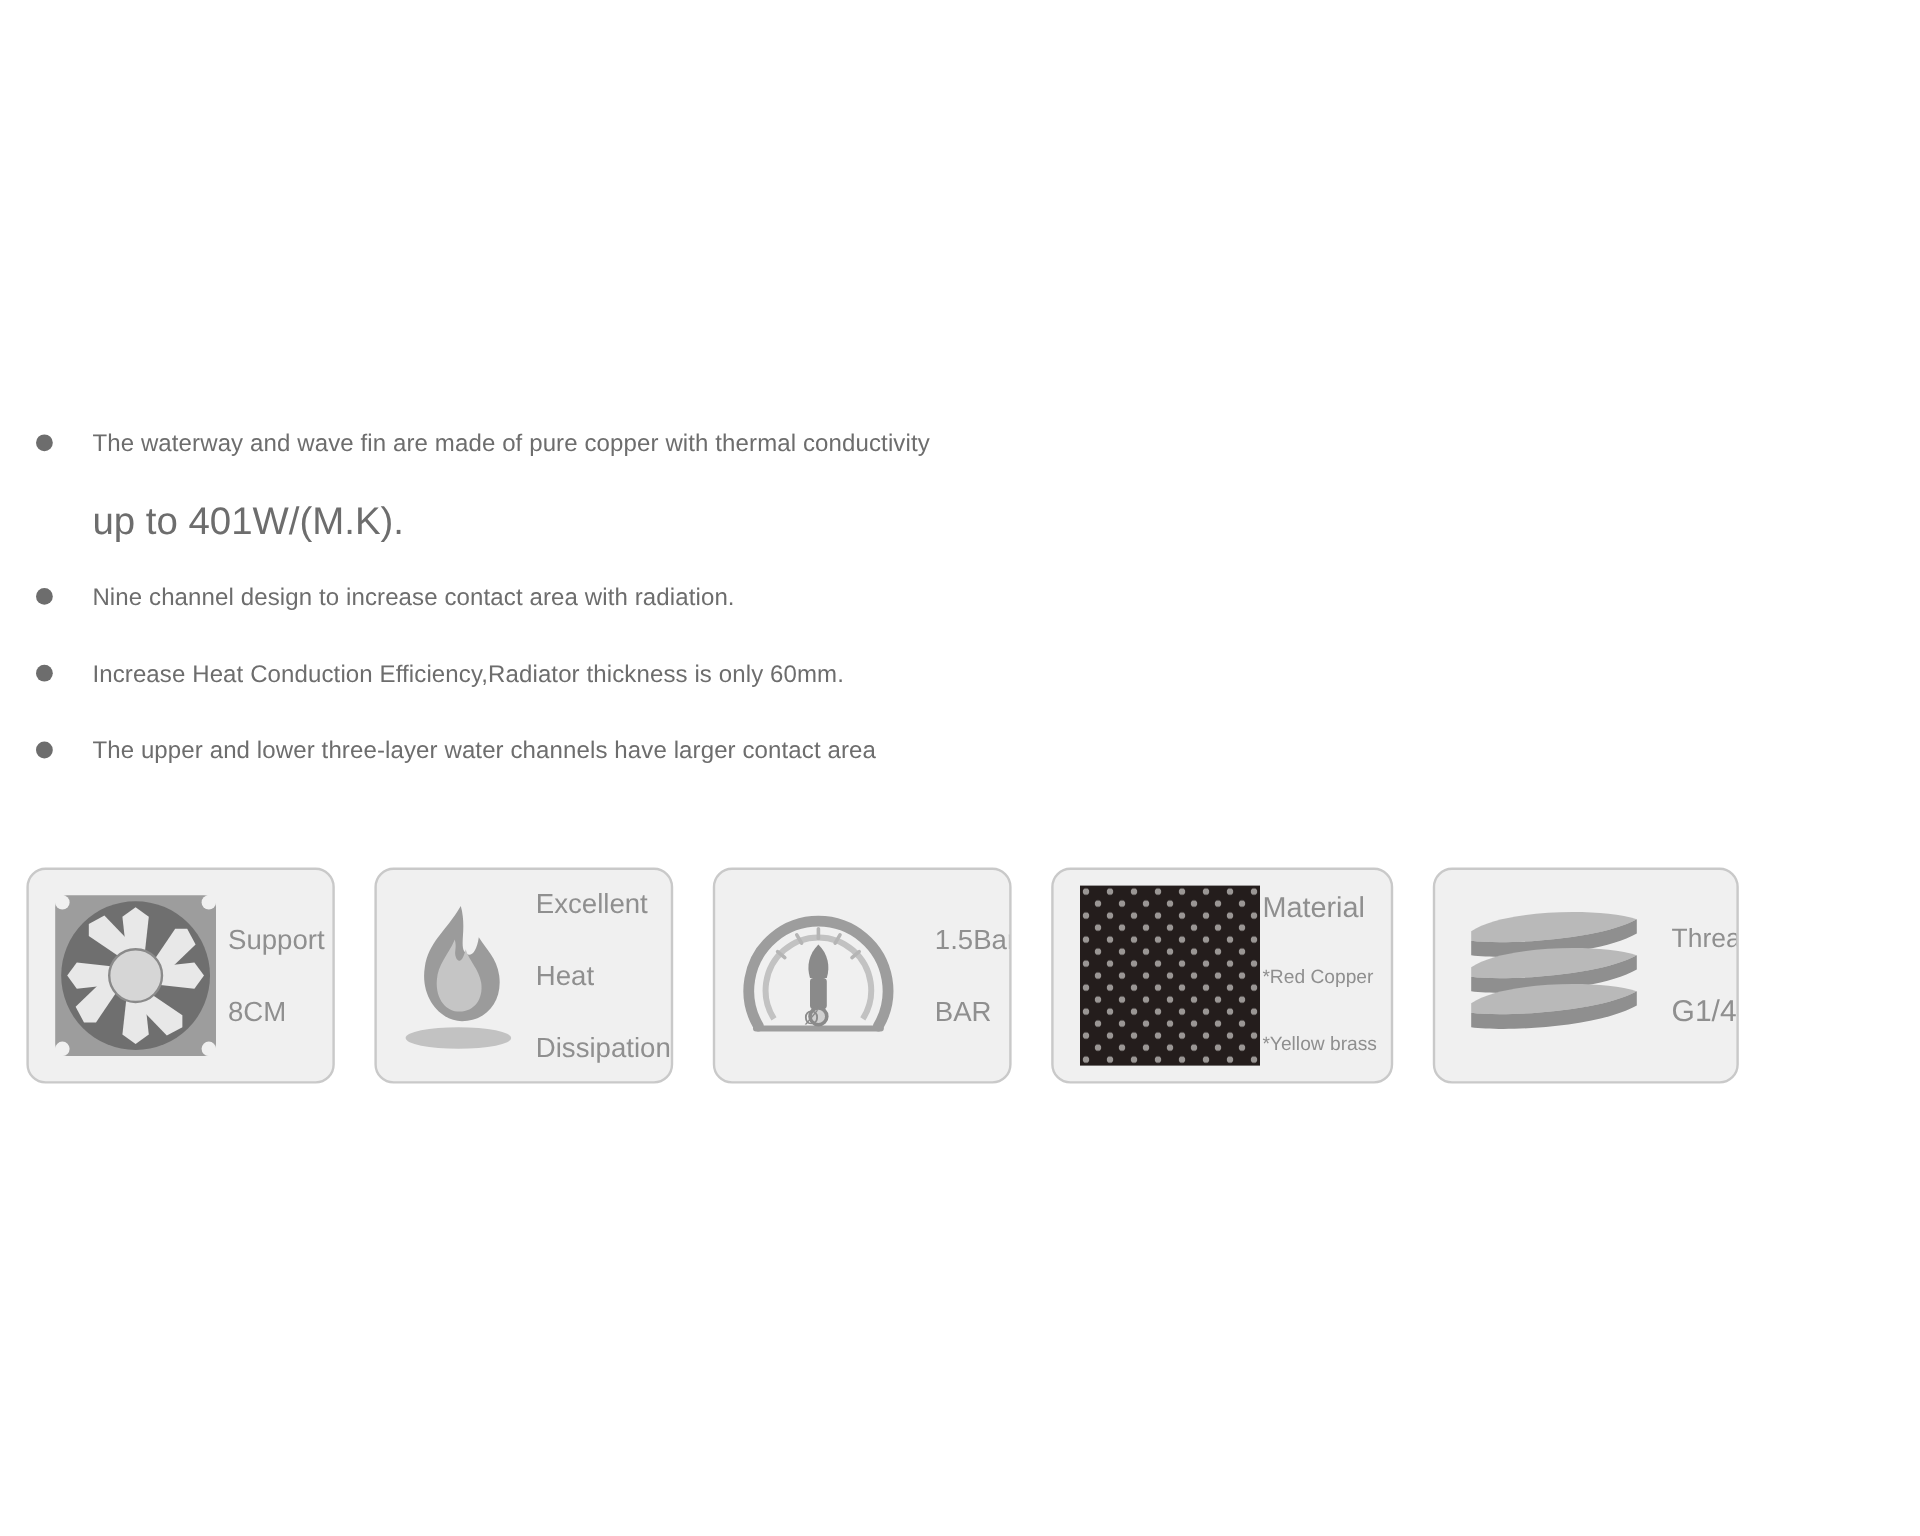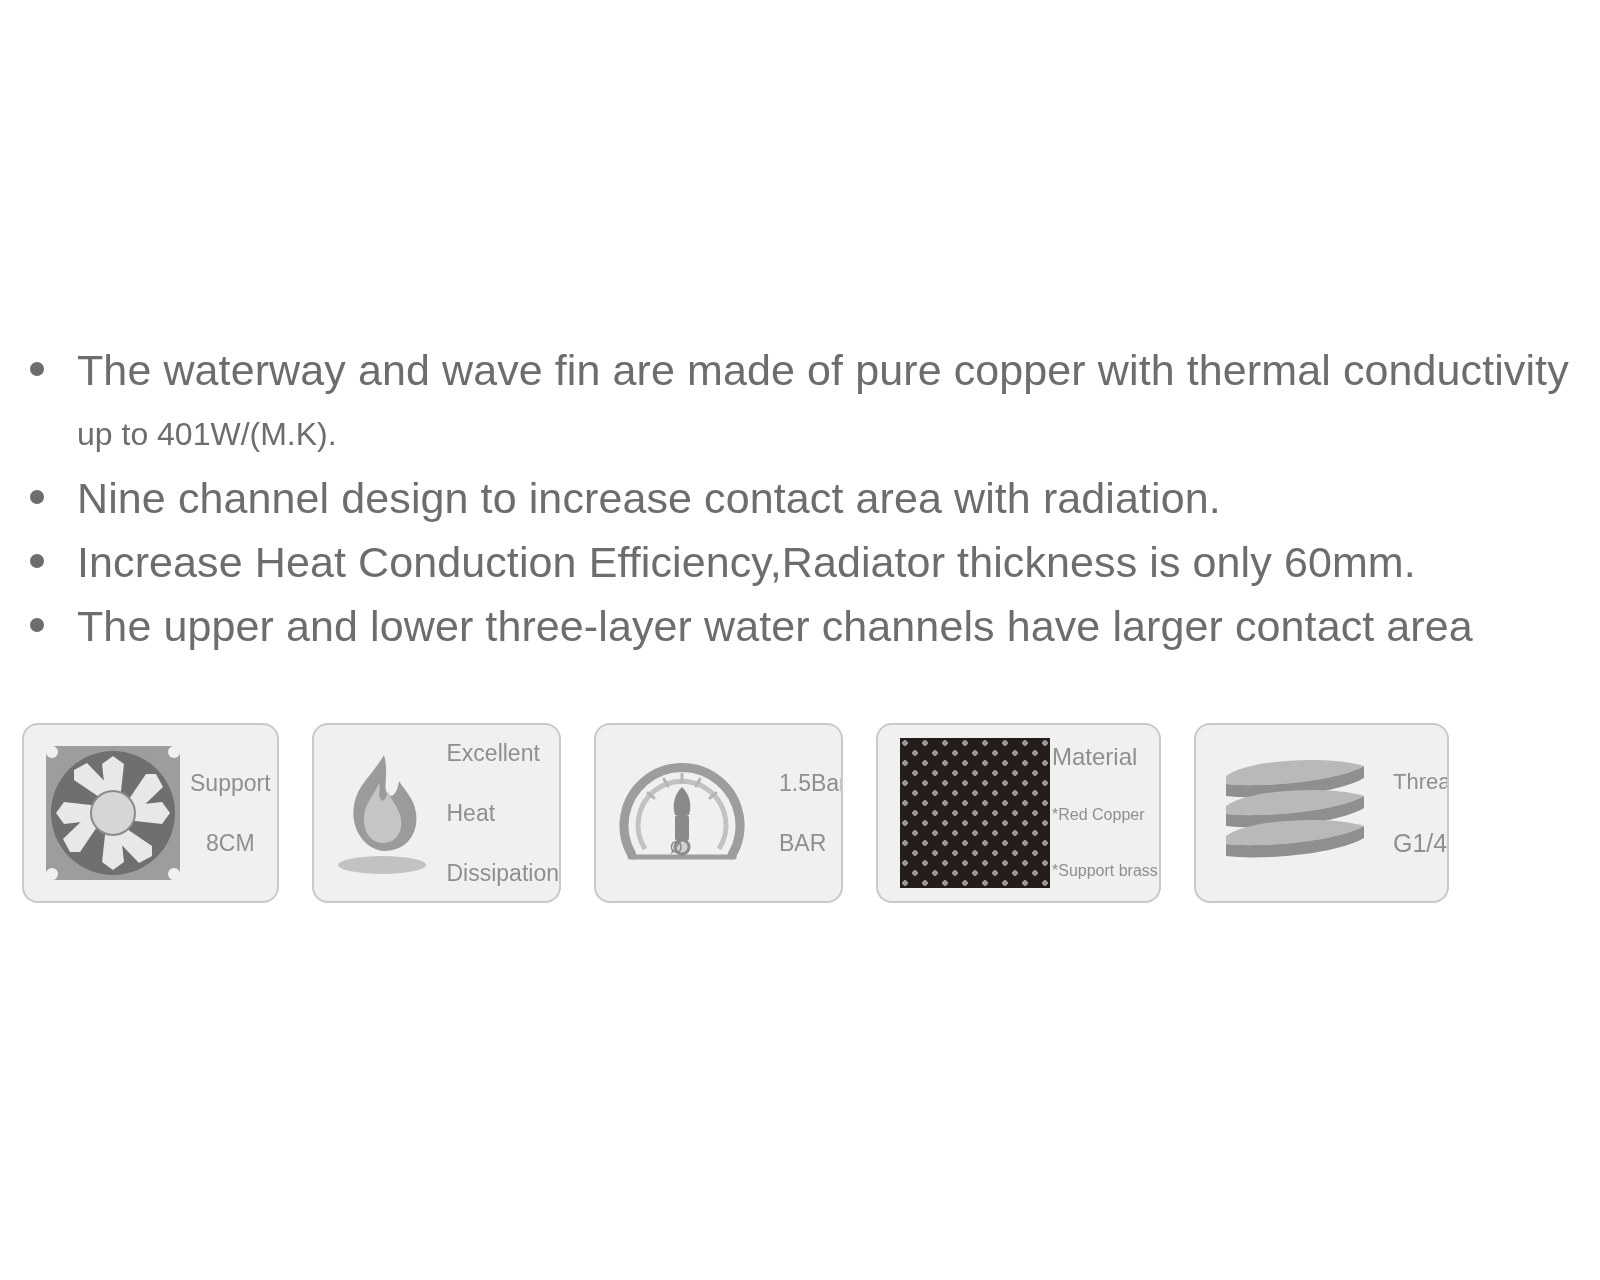--- a/index.html
+++ b/index.html
@@ -32,21 +32,21 @@
     height: 14px;
     border-radius: 50%;
     background: #6d6d6d;
     flex: 0 0 auto;
     margin-left: 30px;
     margin-top: 24px;
   }
   .bullet-text {
     margin-left: 33px;
     color: #6d6d6d;
-    font-size: 43px;
+    font-size: 20px;
     line-height: 64px;
     letter-spacing: 0.1px;
     white-space: pre;
   }
   .bullet-cont {
     color: #6d6d6d;
     font-size: 32px;
     line-height: 64px;
     margin-left: 77px;
     white-space: pre;
@@ -108,21 +108,21 @@
     background-color: #241d1c;
     background-image:
       radial-gradient(circle at 5px 5px, #9a9694 2.6px, transparent 3px),
       radial-gradient(circle at 15px 15px, #9a9694 2.6px, transparent 3px);
     background-size: 20px 20px, 20px 20px;
   }
 
   
   .fins-wrap { width: 165px; height: 130px; margin-left: 16px; }
 
-  .label-fan     { margin-left: 2px; text-align: center; }
+  .label-fan     { margin-left: 2px; }
   .label-flame   { margin-left: 10px; }
   .label-gauge   { margin-left: 27px; }
   .label-mesh    { margin-left: 2px; }
   .label-thread  { margin-left: 16px; }
 
   .mat-title { font-size: 24px; color: #8f8f8f; line-height: 30px; }
   .mat-sub   { font-size: 16px; color: #8f8f8f; line-height: 26px; white-space: pre; }
   .thread-title { font-size: 22px; color: #8f8f8f; line-height: 30px; }
   .thread-val   { font-size: 25px; color: #8f8f8f; line-height: 32px; }
 </style>
@@ -224,21 +224,21 @@
     </div>
   </div>
 
   <div class="icon-card w4">
     <div class="card-art mesh-wrap">
       <div class="mesh-inner"></div>
     </div>
     <div class="card-label label-mesh">
       <div class="mat-title">Material</div>
       <div class="mat-sub">*Red Copper</div>
-      <div class="mat-sub">*Support brass</div>
+      <div class="mat-sub">*Yellow brass</div>
     </div>
   </div>
 
   <div class="icon-card w5">
     <div class="card-art fins-wrap">
       <svg viewBox="0 0 165 130" width="165" height="130">
         <g>
           <path d="M14 28 C40 10 120 8 152 18 C124 34 46 40 14 36 Z" fill="#b9b9b9"></path>
           <path d="M14 36 C46 40 124 34 152 18 L152 30 C120 48 44 52 14 48 Z" fill="#8f8f8f"></path>
 

